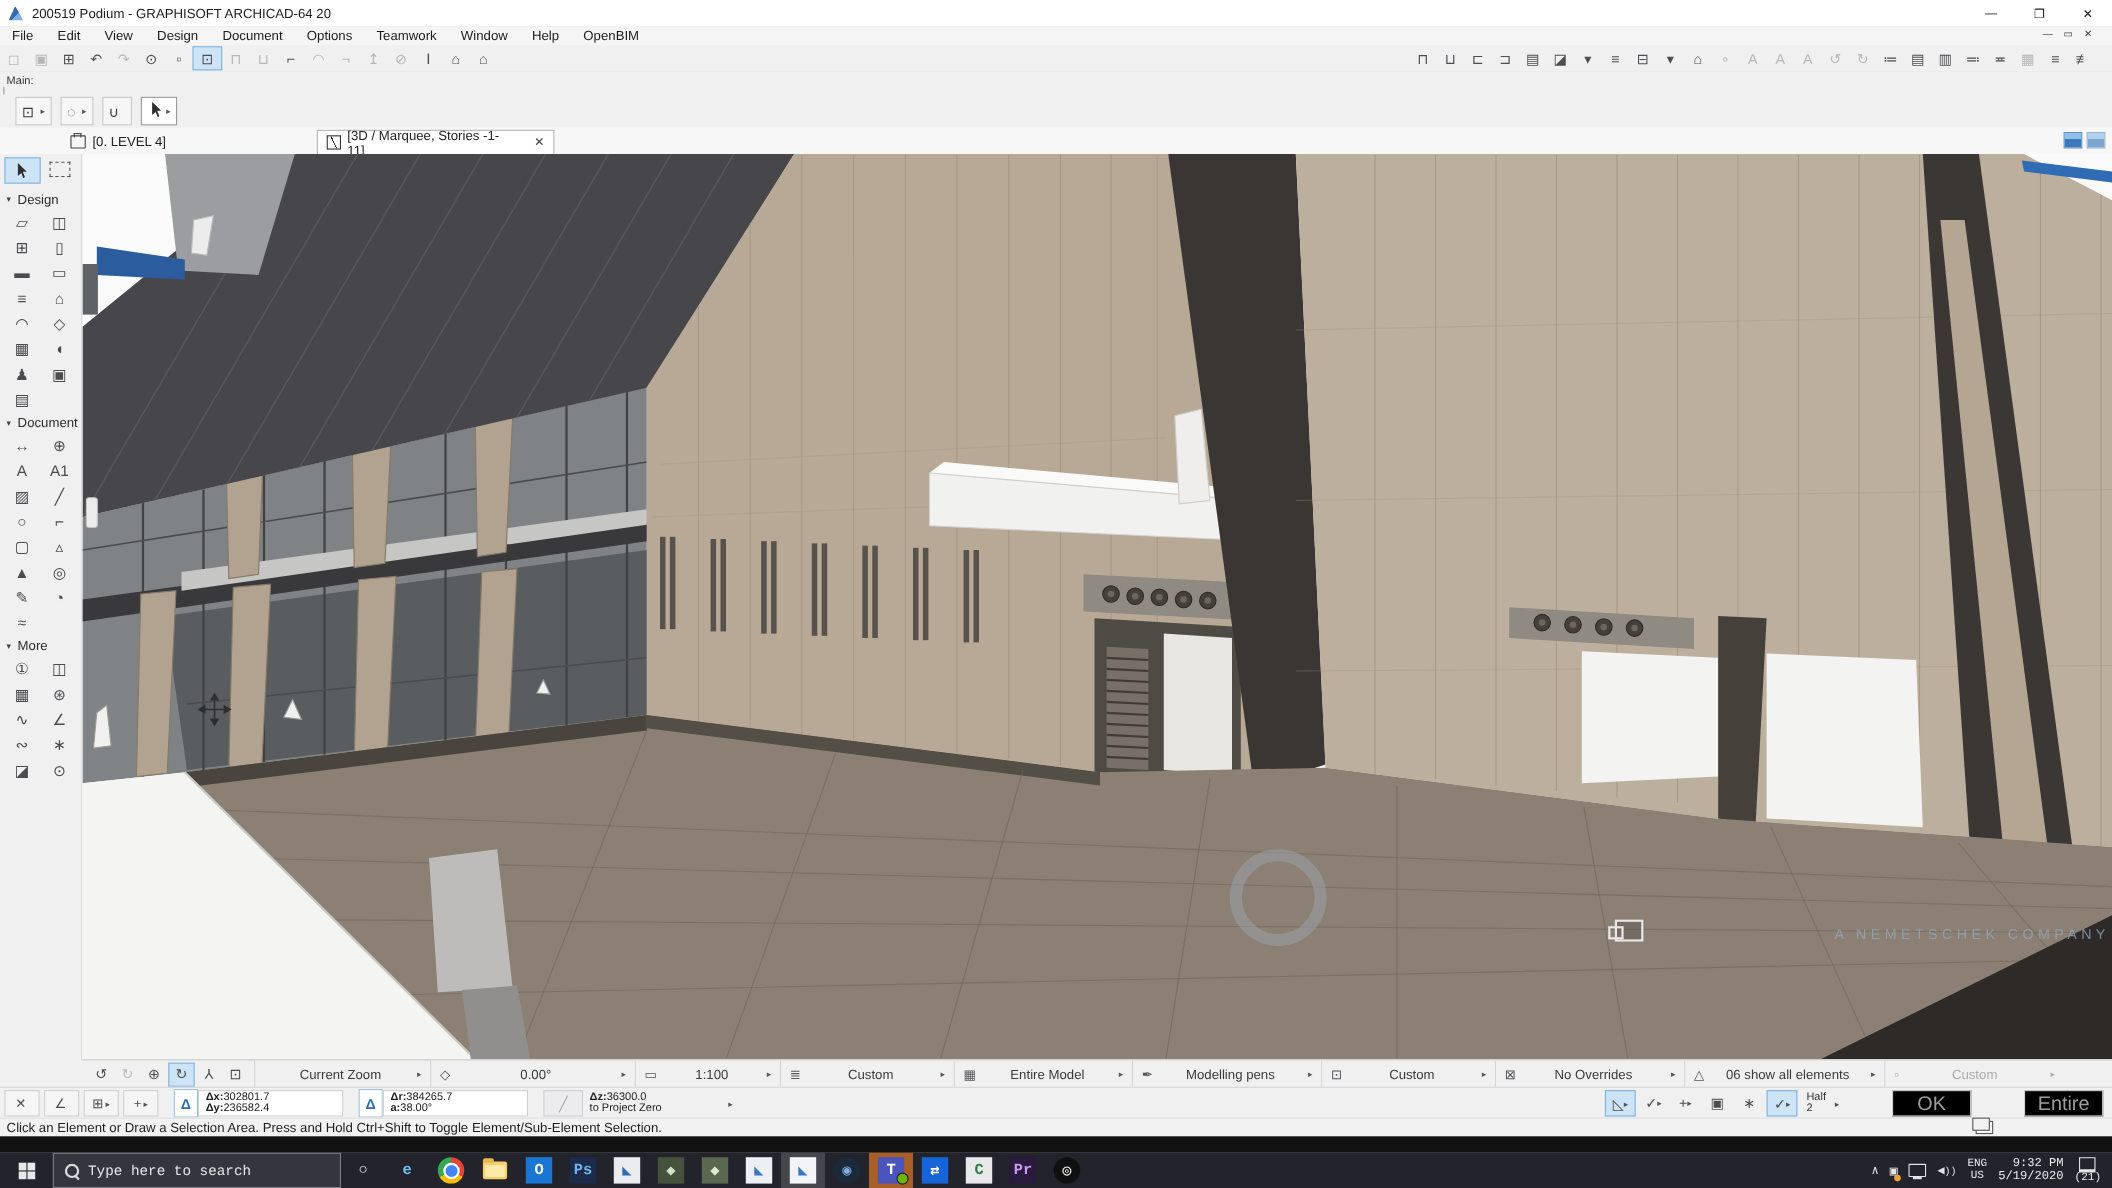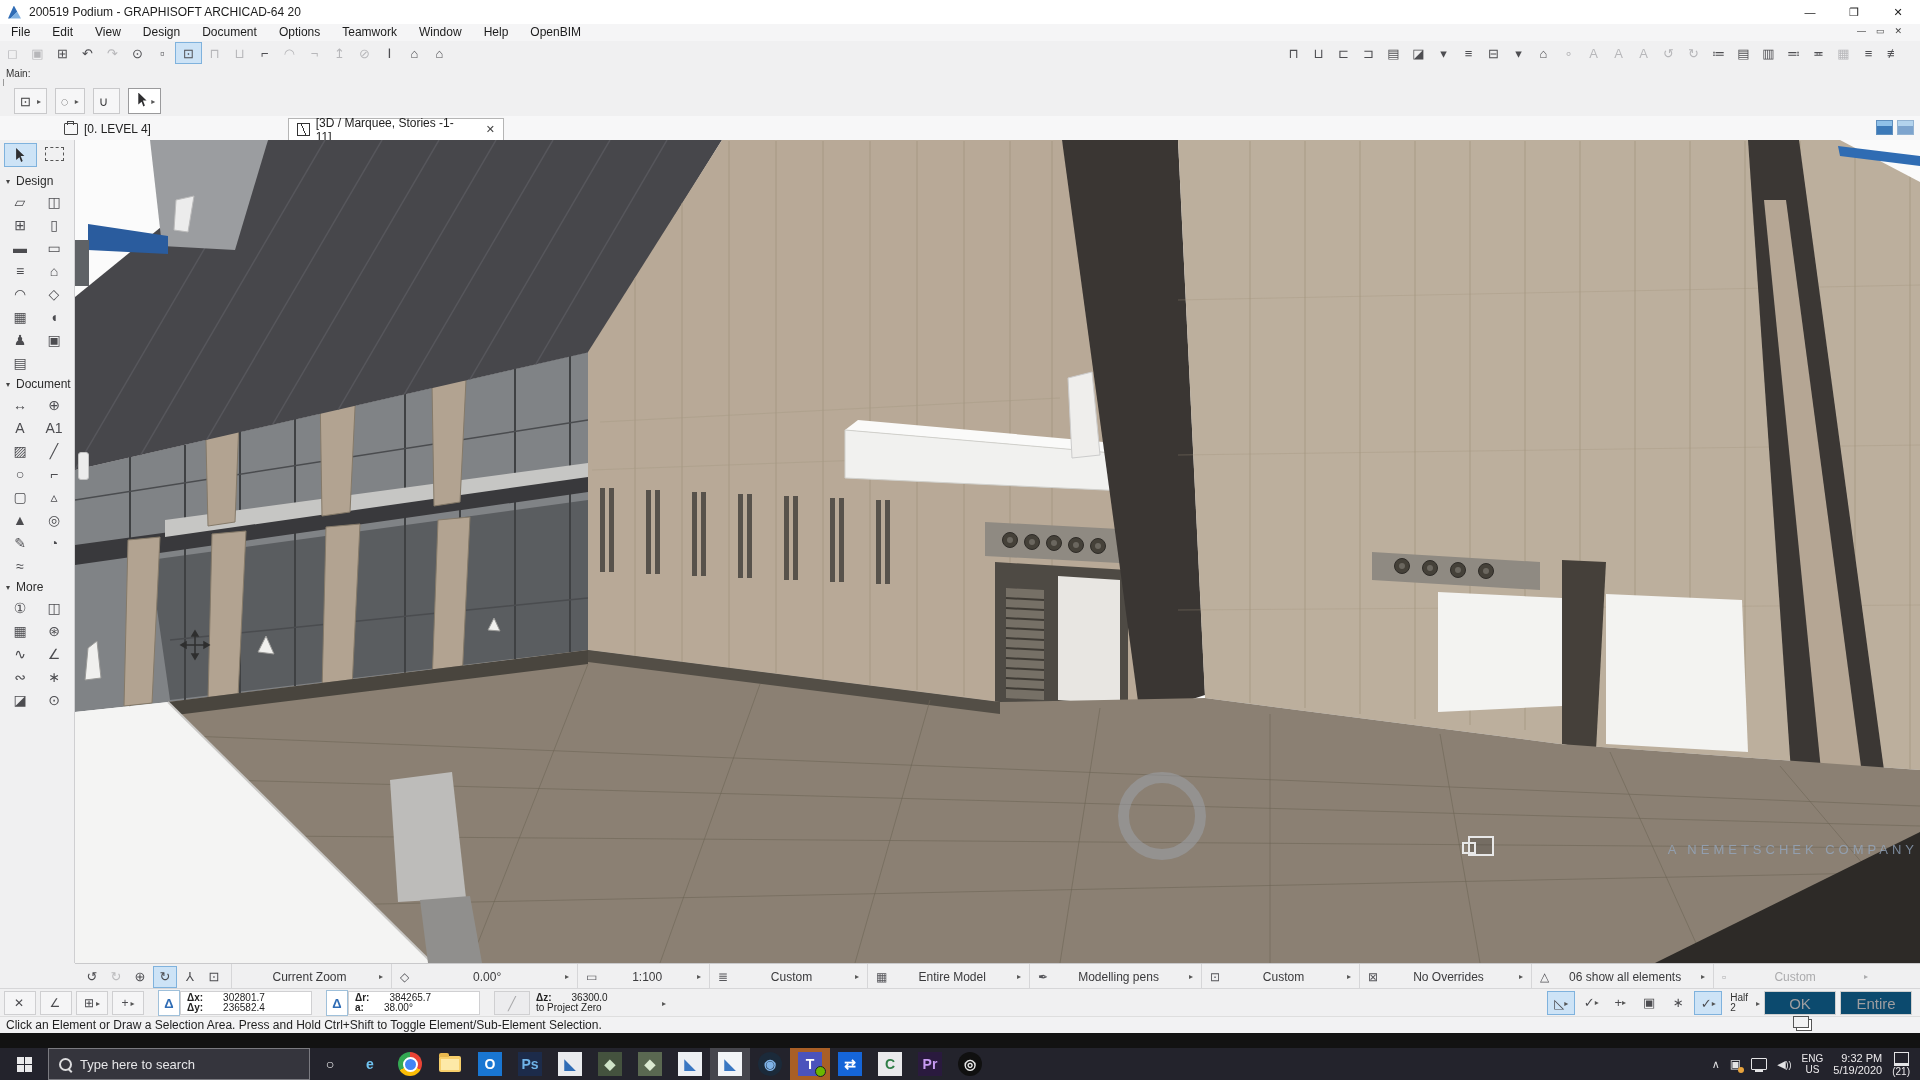--- a/index.html
+++ b/index.html
@@ -76,47 +76,47 @@
   .qseg.dis .lab,.qseg.dis .ic,.qseg.dis .caret{color:#ababad;}
   
   .trackerbar{left:0;top:988px;width:1920px;height:28px;background:#f0f0f1;border-top:1px solid #d6d6d8;
               display:flex;align-items:center;}
   .trk-ic{width:30px;height:22px;border:1px solid #cfcfd1;background:#f5f5f6;margin-left:4px;
           display:flex;align-items:center;justify-content:center;gap:2px;font-size:12px;color:#4c4c50;}
   .delta-badge{width:20px;height:24px;background:#ffffff;border:1px solid #9fc0da;color:#2f6cb5;font-weight:bold;
                display:flex;align-items:center;justify-content:center;font-size:13px;margin-left:14px;}
   .coordfield{width:132px;height:24px;background:#ffffff;border:1px solid #d0d0d2;padding:1px 6px;box-sizing:border-box;
               display:flex;flex-direction:column;justify-content:center;line-height:10px;}
-  .coordrow{display:flex;gap:20px;font-size:10px;}
+  .coordrow{display:flex;gap:0;font-size:10px;}
   .coordrow b{font-size:10px;}
   .zfield{border:none;background:transparent;}
   .slash-ic{width:34px;height:22px;border:1px solid #cfcfd1;background:#ececee;margin-left:14px;
             display:flex;align-items:center;justify-content:center;color:#a9a9ab;font-size:13px;}
   .trk-right{margin-left:auto;display:flex;align-items:center;gap:4px;padding-right:8px;}
   .trk-rbtn{width:26px;height:22px;display:flex;align-items:center;justify-content:center;font-size:13px;color:#4c4c50;}
   .trk-rbtn.sel{background:#cde3f6;border:1px solid #7fb2dd;}
   .halfblock{display:flex;flex-direction:column;line-height:10px;font-size:10px;color:#333;padding:0 4px;}
-  .okcancel{width:70px;height:22px;background:#0c4a6e;border:1px solid #cfcfcf;color:#9d9da0;
-            display:flex;align-items:center;justify-content:center;font-size:15px;}
+  .okcancel{width:70px;height:22px;background:#000000;border:1px solid #cfcfcf;color:#9d9da0;
+            display:flex;align-items:center;justify-content:center;font-size:18px;margin-left:44px;}
   
   .statusbar{left:0;top:1016px;width:1920px;height:17px;background:#f2f2f3;border-top:1px solid #dedede;
              display:flex;align-items:center;padding-left:6px;box-sizing:border-box;font-size:12px;color:#1e1e1e;}
   .copywin-ic{position:absolute;right:108px;top:2px;width:14px;height:10px;border:1px solid #555;background:#fff;}
   .copywin-ic:before{content:"";position:absolute;left:-4px;top:-4px;width:14px;height:10px;border:1px solid #555;background:#f2f2f3;}
   .deskstrip{left:0;top:1033px;width:1920px;height:15px;background:#121212;}
   
   .watermark{left:1112px;top:770px;width:810px;height:92px;pointer-events:none;z-index:60;}
   .wm-ring{position:absolute;left:6px;top:2px;width:66px;height:66px;border:11px solid rgba(158,164,173,.5);border-radius:50%;}
   .wm-brand{position:absolute;left:88px;top:0px;font-size:62px;font-weight:bold;letter-spacing:2px;
             color:rgba(156,163,173,.55);font-family:"Liberation Sans",sans-serif;}
   .wm-sub{position:absolute;right:4px;top:72px;font-size:13px;letter-spacing:4px;color:rgba(148,168,193,.75);}
   .overlay-windows{left:1468px;top:836px;width:22px;height:16px;border:2px solid #e8e8e8;background:rgba(50,50,50,.25);z-index:70;}
   .overlay-windows:before{content:"";position:absolute;left:-8px;top:4px;width:10px;height:8px;border:2px solid #e8e8e8;}
   
-  .taskbar{left:0;top:1048px;width:1920px;height:32px;background:#23232c;display:flex;align-items:stretch;z-index:80;}
+  .taskbar{left:0;top:1048px;width:1920px;height:32px;background:#23232c;display:flex;align-items:stretch;z-index:80;font-family:Liberation Mono, monospace;}
   .startbtn{width:48px;display:flex;align-items:center;justify-content:center;}
   .winlogo{width:15px;height:15px;display:grid;grid-template-columns:7px 7px;grid-template-rows:7px 7px;gap:1px;}
   .winlogo span{background:#e8e8ea;}
   .searchbox{width:262px;background:#35353d;border:1px solid #7a7a80;display:flex;align-items:center;gap:8px;
              padding-left:10px;box-sizing:border-box;color:#e6e6e8;font-size:13px;}
   .mag{width:9px;height:9px;border:2px solid #dcdcde;border-radius:50%;position:relative;}
   .mag:before{content:"";position:absolute;left:8px;top:8px;width:2px;height:5px;background:#dcdcde;transform:rotate(-45deg);}
   .app{width:40px;display:flex;align-items:center;justify-content:center;position:relative;}
   .gl{width:24px;height:24px;display:flex;align-items:center;justify-content:center;font-size:14px;font-weight:bold;}
   .app.chrome .gl{border-radius:50%;background:conic-gradient(#ea4335 0 33%,#fbbc05 33% 66%,#34a853 66% 100%);position:relative;}

